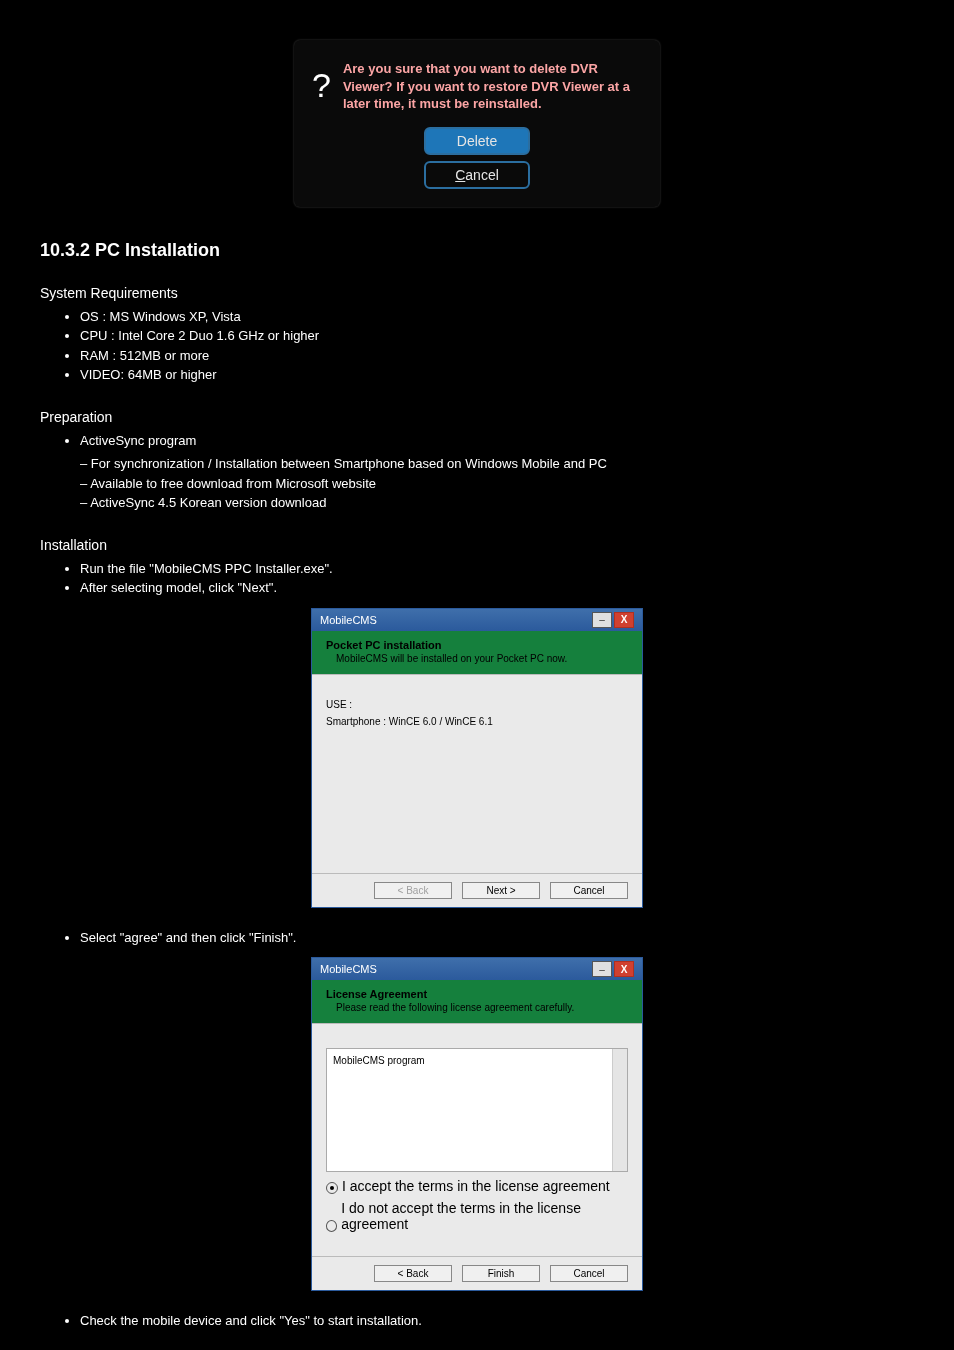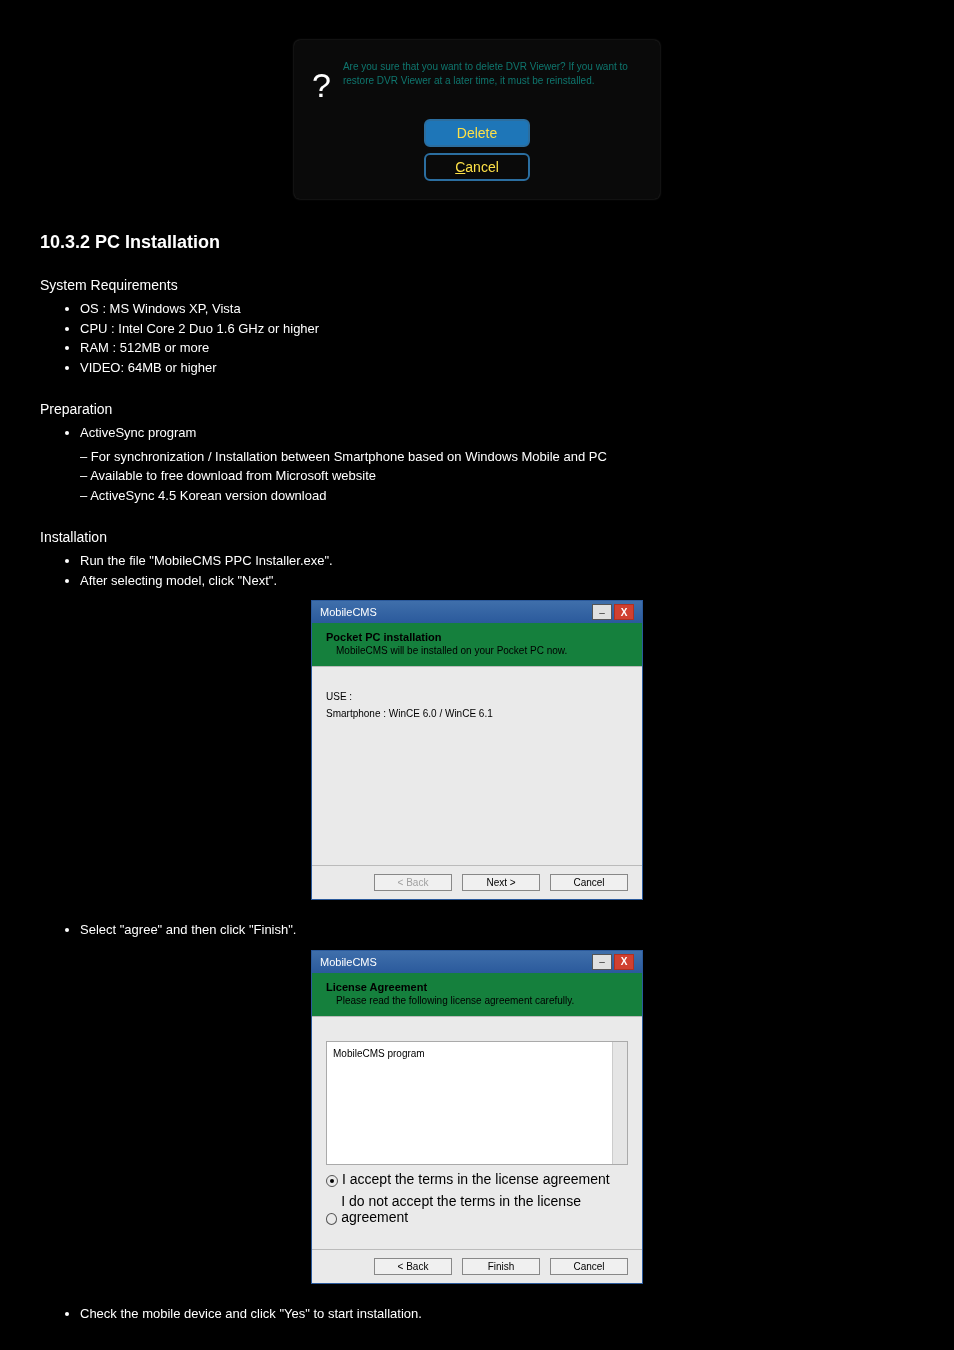--- a/index.html
+++ b/index.html
@@ -1,23 +1,23 @@
 <!DOCTYPE html>
 <html><head>
 <meta charset="utf-8">
 <style>
   html,body{margin:0;padding:0;background:#000;color:#fff;font-family:Arial,Helvetica,sans-serif;font-size:13px;width:954px}
   .page{width:954px;padding:0 40px 80px 40px;box-sizing:border-box}
   .center-img{display:flex;justify-content:center;margin:40px 0 20px 0}
   .mobile-dialog{width:330px;background:#0a0a0a;border-radius:6px;padding:20px 18px 18px 18px;display:flex;flex-direction:column;align-items:center;box-shadow:0 0 2px #444}
   .md-top{display:flex;align-items:flex-start;gap:12px}
   .md-icon{font-size:34px;color:#fff;font-weight:300;padding-top:6px}
-  .md-msg{font-size:10px;font-weight:normal;color:#0f766e;line-height:1.35}
+  .md-msg{font-size:13px;font-weight:bold;color:#fca5a5;line-height:1.35}
   .md-btns{margin-top:14px;display:flex;flex-direction:column;align-items:center;gap:6px}
-  .pill{min-width:74px;padding:4px 14px;border-radius:6px;border:2px solid #2b6ea0;color:#fde047;font-size:14px;text-align:center}
+  .pill{min-width:74px;padding:4px 14px;border-radius:6px;border:2px solid #2b6ea0;color:#e5e5e5;font-size:14px;text-align:center}
   .pill.sel{background:#1e76b8}
   .pill.unsel{background:transparent}
   .u{text-decoration:underline}
   h2{font-size:18px;font-weight:bold;margin:33px 0 4px 0}
   h3{font-size:14px;font-weight:normal;margin:24px 0 6px 0}
   .body{font-size:13px;line-height:1.5}
   ul.bul{list-style:disc;margin:4px 0 4px 40px;padding:0}
   ul.dash{list-style:none;margin:4px 0 4px 40px;padding:0}
   ul.dash>li:before{content:"– ";}
   .wiz-wrap{display:flex;justify-content:center;margin:10px 0 20px 0}

